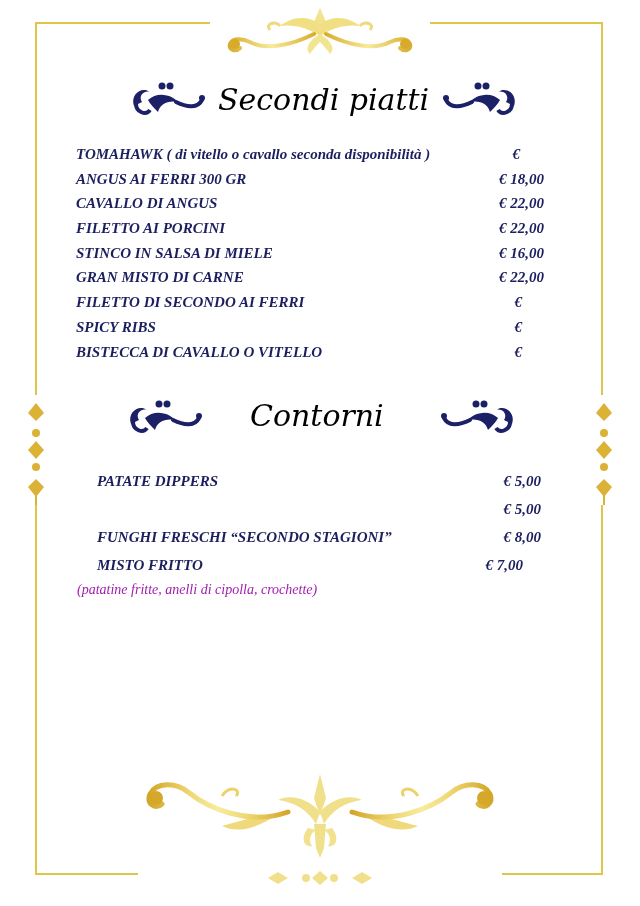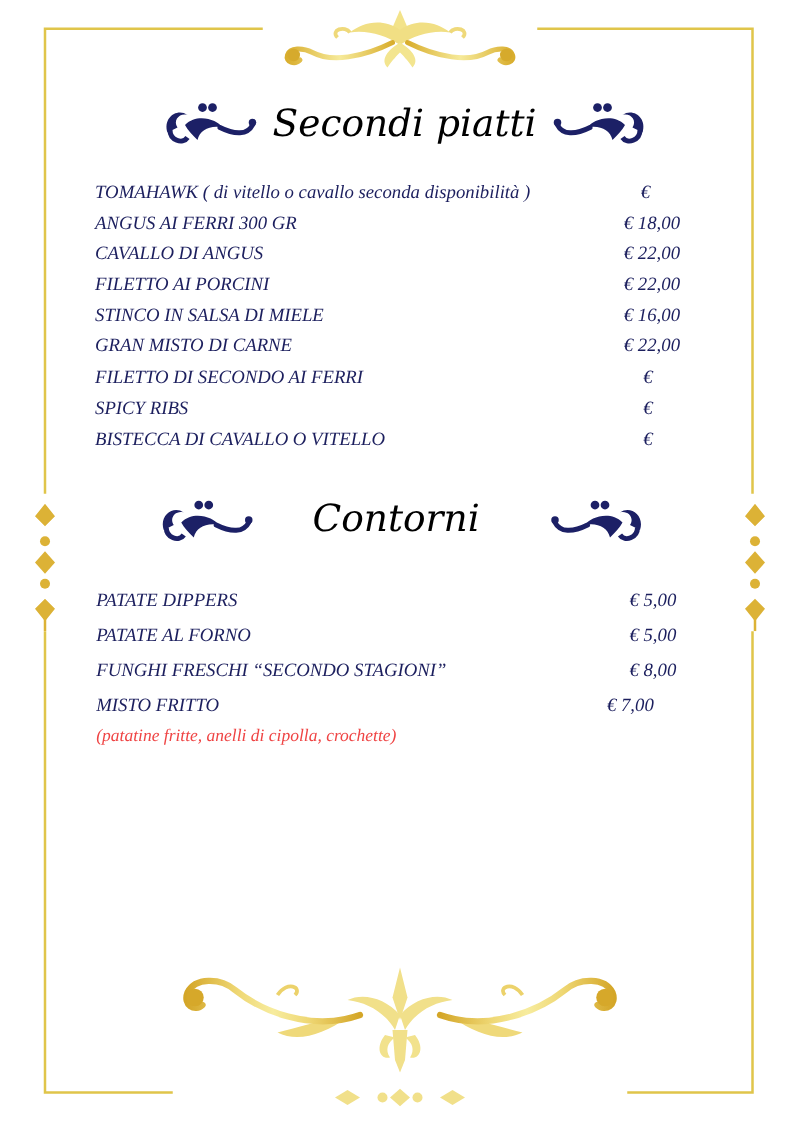--- a/index.html
+++ b/index.html
@@ -12,27 +12,27 @@
       border: 2px solid #e0c54a; box-sizing: border-box;
     }
     .ornament { position: absolute; }
     .side-deco { position: absolute; top: 395px; width: 24px; height: 110px; background: #fff; }
     .side-deco svg { display: block; }
     .title-text { position: absolute; color: #000000; font-style: italic; font-family: "DejaVu Serif", serif; font-weight: 300; }
     .flourish { position: absolute; }
     .menu-list { position: absolute; left: 76px; width: 470px; }
     .menu-row {
       position: relative; height: 24.7px; line-height: 24.7px;
-      color: #1c1f5e; font-style: italic; font-size: 15px; white-space: nowrap;
+      color: #1c1f5e; font-style: italic; font-size: 15px; white-space: nowrap; font-weight: bold;
     }
     .menu-row .name { position: absolute; left: 0; }
     .menu-row .price { position: absolute; right: 0; text-align: right; }
-    .contorni .menu-row { height: 28px; line-height: 28px; }
+    .contorni .menu-row { height: 28px; line-height: 28px; margin-left: 20px; }
     .note {
-      color: #ef4444; font-style: italic; font-size: 14px; height: 22px; line-height: 22px;
+      color: #a21caf; font-style: italic; font-size: 14px; height: 22px; line-height: 22px;
     }
   </style>
 </head>
 <body>
 
 <div class="frame"></div>
 
 <svg class="ornament" style="left:210px; top:4px;" width="220" height="54" viewBox="0 0 220 54">
   <defs>
     <linearGradient id="gg1" x1="0" x2="1" y1="0" y2="0">
@@ -156,21 +156,20 @@
     </g>
   </svg>
 </div>
 
 <div class="menu-list contorni" style="top:467px; left:77px; width:464px;">
   <div class="menu-row">
     <span class="name">PATATE DIPPERS</span>
     <span class="price">€ 5,00</span>
   </div>
   <div class="menu-row">
-    <span class="name">PATATE AL FORNO</span>
     <span class="price">€ 5,00</span>
   </div>
   <div class="menu-row">
     <span class="name">FUNGHI FRESCHI  “SECONDO STAGIONI”</span>
     <span class="price">€ 8,00</span>
   </div>
   <div class="menu-row">
     <span class="name">MISTO FRITTO</span>
     <span class="price" style="right:18px;">€ 7,00</span>
   </div>

